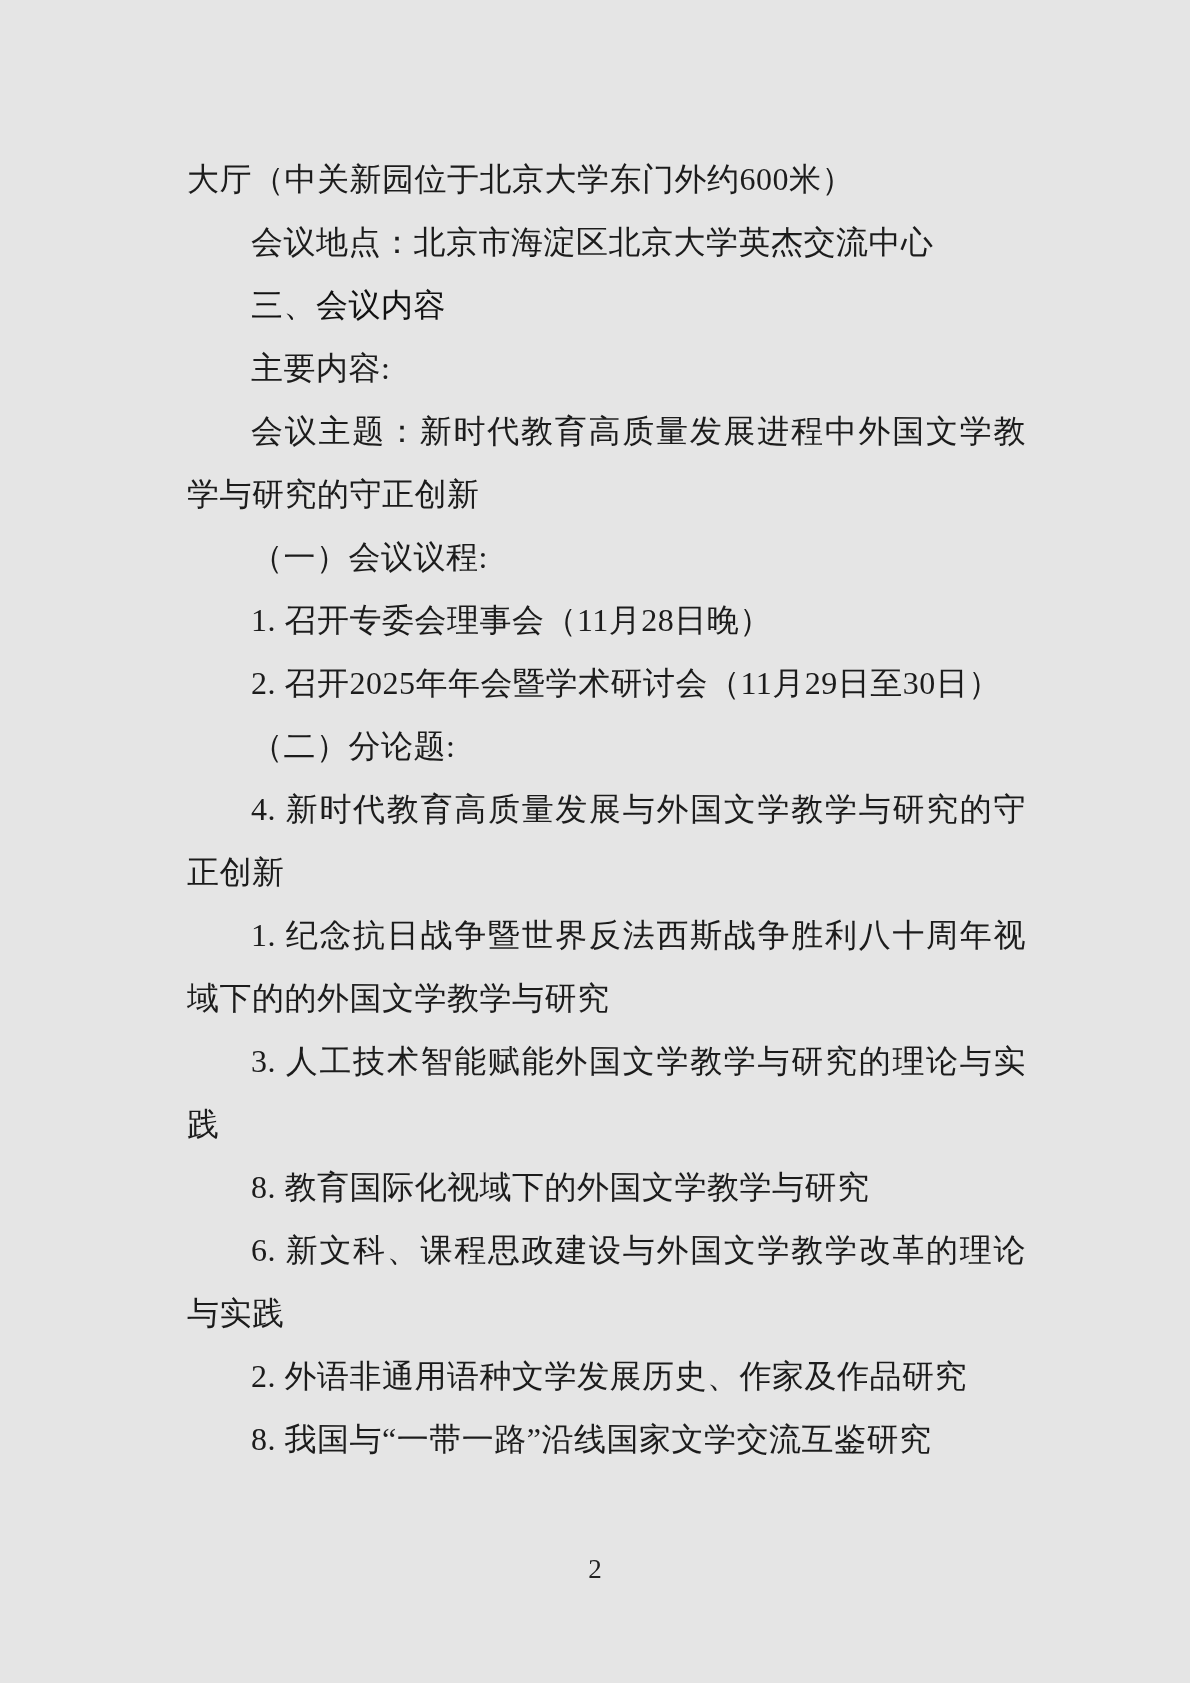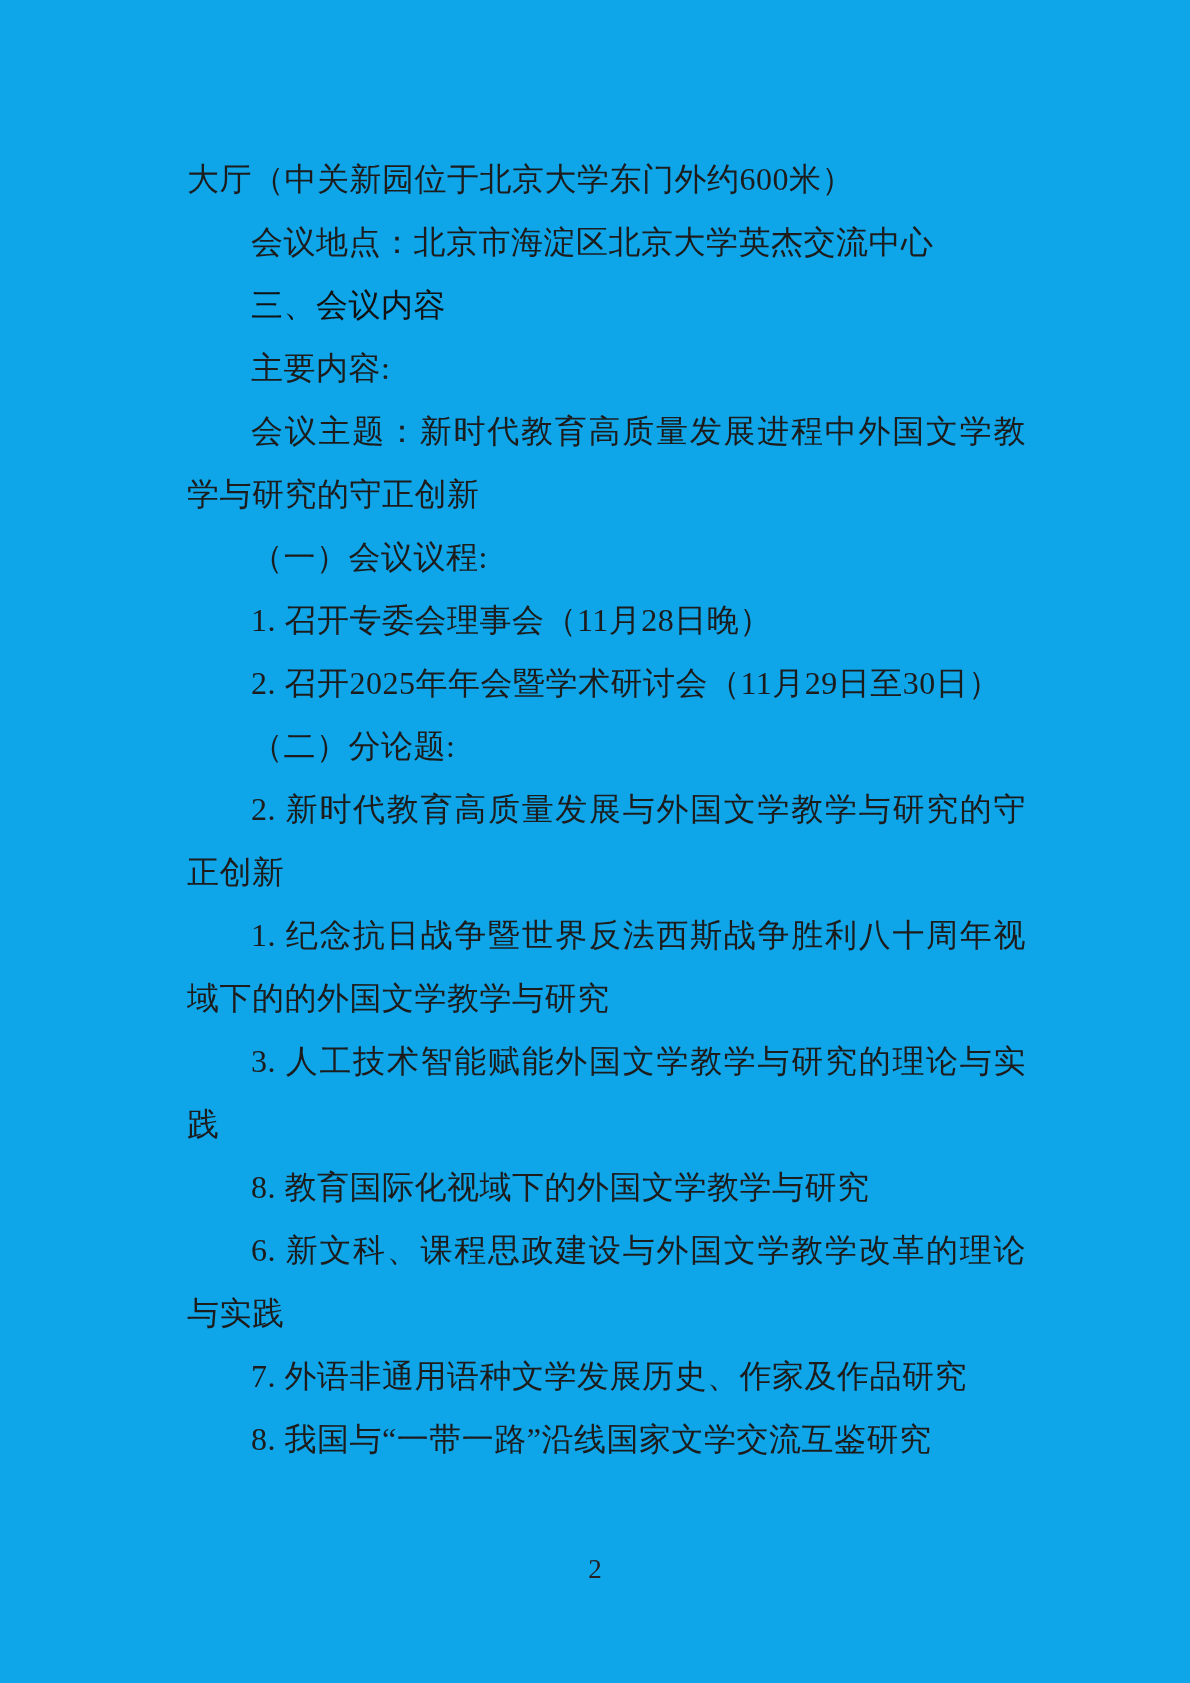--- a/index.html
+++ b/index.html
@@ -4,21 +4,21 @@
 <style>
   html, body {
     margin: 0;
     padding: 0;
     background: #ffffff;
   }
   .page {
     position: relative;
     width: 1190px;
     height: 1683px;
-    background: #0ea5e9;
+    background: #e5e5e5;
     overflow: hidden;
     font-family: "Liberation Serif", "DejaVu Serif", serif;
     color: #1c1c1c;
   }
   .doc-body {
     position: absolute;
     left: 187px;
     top: 148px;
     width: 839px;
     font-size: 32px;
@@ -63,24 +63,24 @@
   <div class="doc-body">
     <p class="continuation">大厅（中关新园位于北京大学东门外约600米）</p>
     <p class="indent">会议地点：北京市海淀区北京大学英杰交流中心</p>
     <p class="heading">三、会议内容</p>
     <p class="indent">主要内容:</p>
     <p class="indent">会议主题：新时代教育高质量发展进程中外国文学教学与研究的守正创新</p>
     <p class="indent">（一）会议议程:</p>
     <p class="indent">1. 召开专委会理事会（11月28日晚）</p>
     <p class="indent">2. 召开2025年年会暨学术研讨会（11月29日至30日）</p>
     <p class="indent">（二）分论题:</p>
-    <p class="indent">2. 新时代教育高质量发展与外国文学教学与研究的守正创新</p>
+    <p class="indent">4. 新时代教育高质量发展与外国文学教学与研究的守正创新</p>
     <p class="indent">1. 纪念抗日战争暨世界反法西斯战争胜利八十周年视域下的的外国文学教学与研究</p>
     <p class="indent">3. 人工技术智能赋能外国文学教学与研究的理论与实践</p>
     <p class="indent">8. 教育国际化视域下的外国文学教学与研究</p>
     <p class="indent">6. 新文科、课程思政建设与外国文学教学改革的理论与实践</p>
-    <p class="indent">7. 外语非通用语种文学发展历史、作家及作品研究</p>
+    <p class="indent">2. 外语非通用语种文学发展历史、作家及作品研究</p>
     <p class="indent">8. 我国与“一带一路”沿线国家文学交流互鉴研究</p>
   </div>
 
   <div class="page-footer">2</div>
 
 </div>
 
 </body></html>

